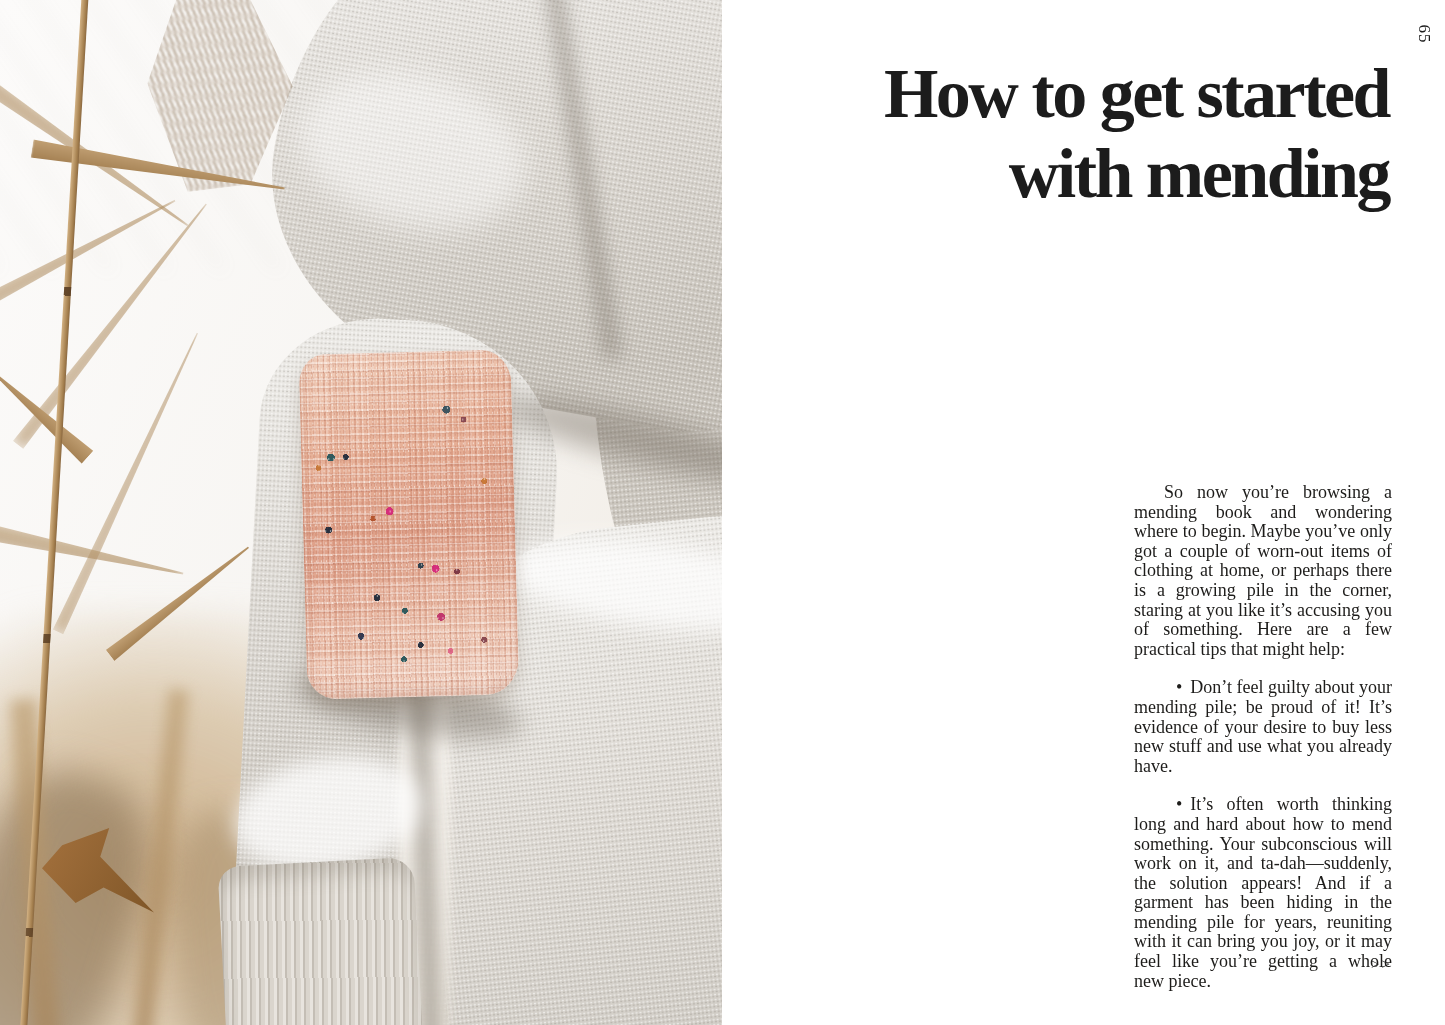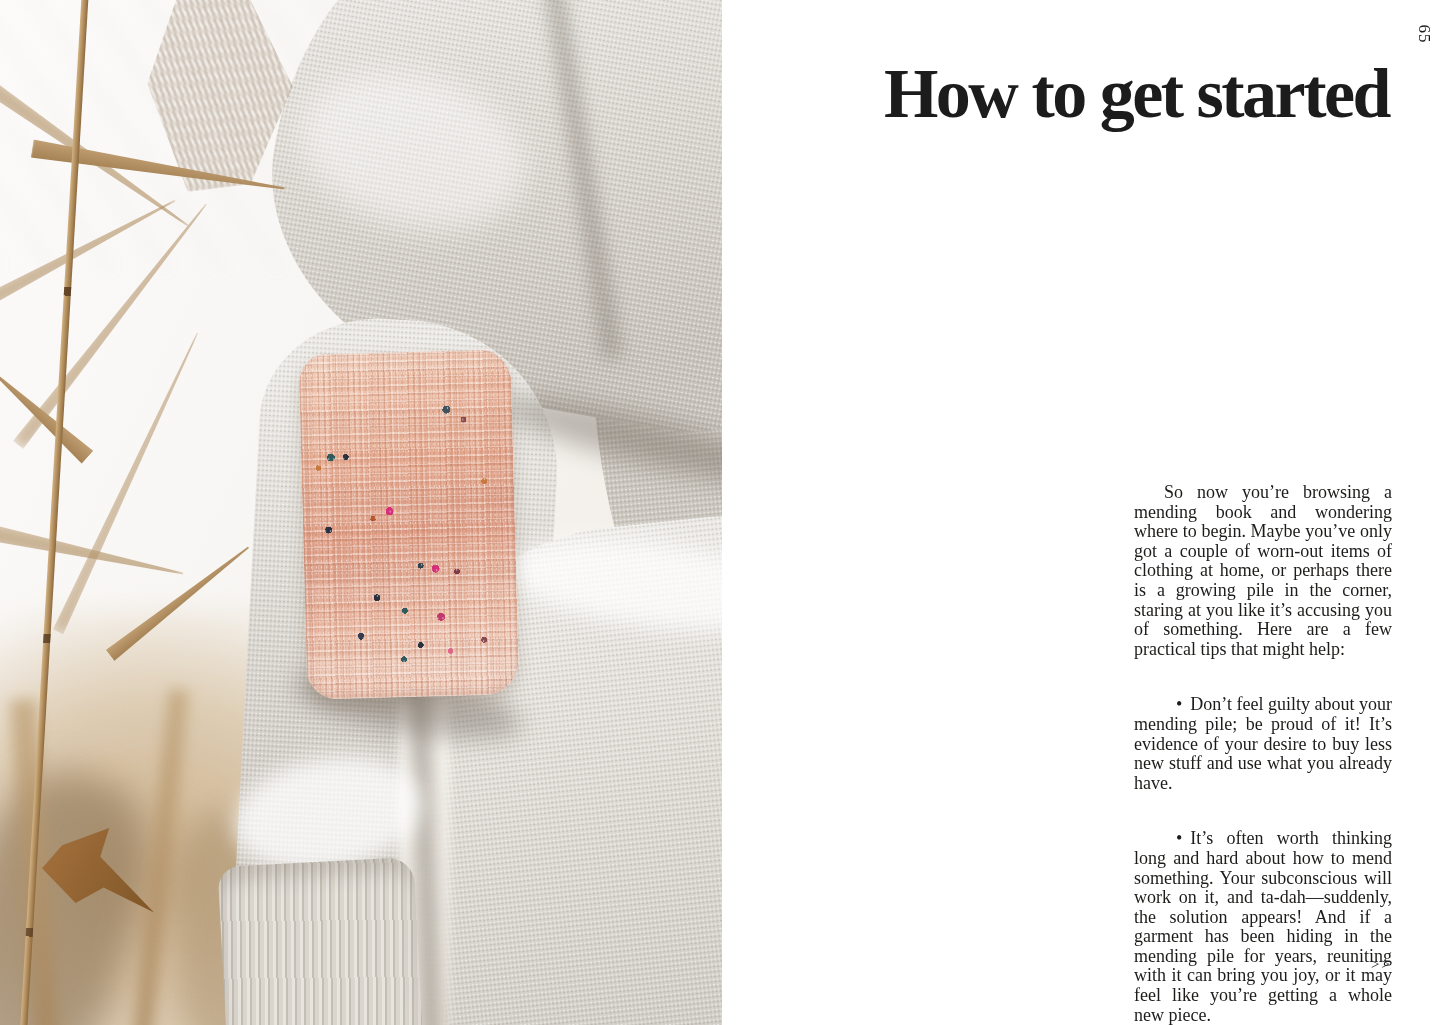--- a/index.html
+++ b/index.html
@@ -121,21 +121,21 @@
   .folio{position:absolute;top:24px;right:12px;transform:rotate(90deg);
     font-size:17px;letter-spacing:1px;color:var(--ink,#1c1c1c);}
   .title{position:absolute;left:0;right:52px;top:50px;margin:4px;text-align:right;
     font-weight:bold;font-size:70px;line-height:80px;letter-spacing:-2.5px;
     color:var(--ink,#1c1c1c);font-family:"Liberation Serif",serif;}
   .title .tl{display:block;}
   .column{position:absolute;left:412px;top:483px;width:258px;
     text-align:justify;font-size:18px;line-height:19.6px;color:#1d1c1a;}
   .para{margin:0;}
   .intro{text-indent:30px;}
-  .bullet{margin-top:36px;text-indent:42px;}
+  .bullet{margin-top:19px;text-indent:42px;}
   .dot{margin-right:8px;}
   .continuation{position:absolute;right:53px;bottom:52px;font-size:15px;letter-spacing:2px;color:#222;}
 </style>
 </head>
 <body>
 
 <div class="spread">
 
   <figure class="photo-page">
     <div class="streaks"></div>
@@ -172,20 +172,21 @@
     <div class="blade tip-right b3"></div>
     <div class="stem"></div>
     <div class="curl"></div>
   </figure>
 
   <section class="text-page">
     <div class="folio">65</div>
 
     <h1 class="title">
       <span class="tl">How to get started</span>
+      <span class="tl">with mending</span>
     </h1>
 
     <div class="column">
       <p class="para intro">So now you’re browsing a mending book and wondering where to begin. Maybe you’ve only got a couple of worn-out items of clothing at home, or perhaps there is a growing pile in the corner, staring at you like it’s accusing you of something. Here are a few practical tips that might help:</p>
       <p class="para bullet"><span class="dot">•</span><span>Don’t feel guilty about your mending pile; be proud of it! It’s evidence of your desire to buy less new stuff and use what you already have.</span></p>
       <p class="para bullet"><span class="dot">•</span><span>It’s often worth thinking long and hard about how to mend something. Your subconscious will work on it, and ta-dah—suddenly, the solution appears! And if a garment has been hiding in the mending pile for years, reuniting with it can bring you joy, or it may feel like you’re getting a whole new piece.</span></p>
     </div>
 
     <div class="continuation">&gt;&gt;</div>
   </section>

